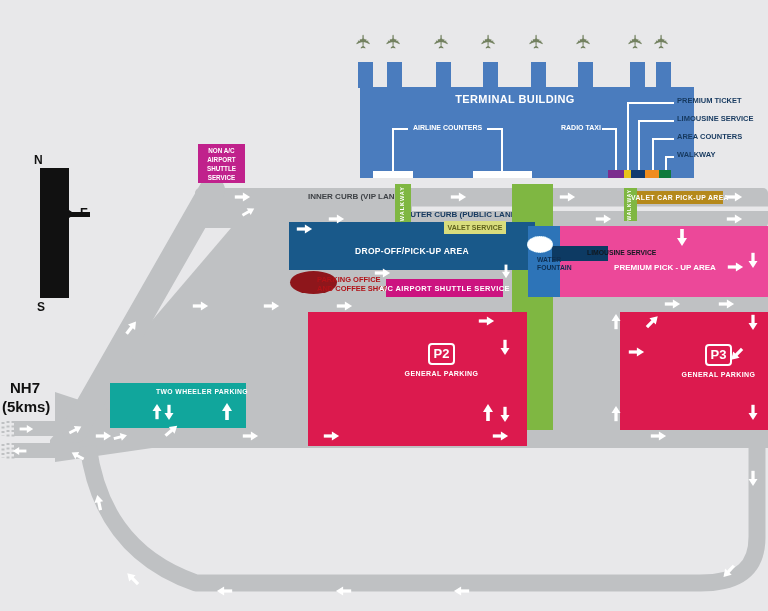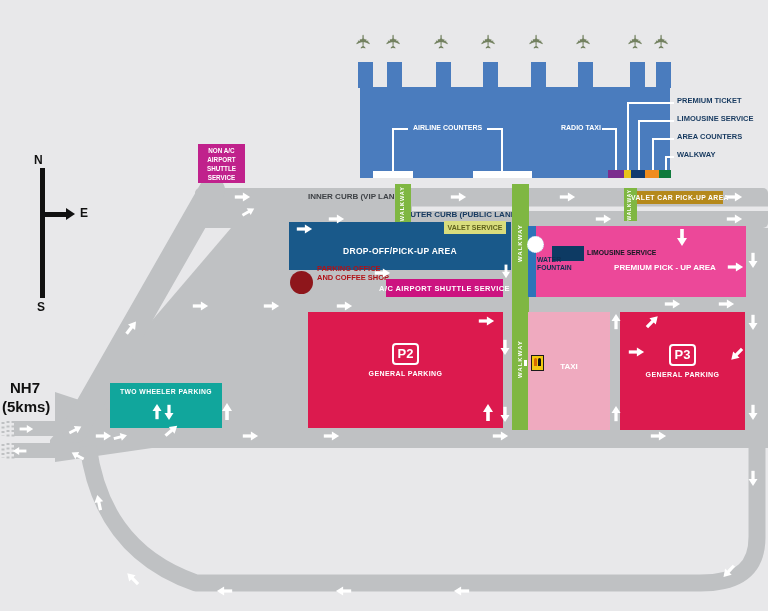--- a/index.html
+++ b/index.html
@@ -1,18 +1,18 @@
 <!DOCTYPE html>
 <html><head>
 <meta charset="utf-8">
 <style>
   html,body{margin:0;padding:0;background:#E8E8EA;}
   .map{position:relative;width:768px;height:611px;background:#E8E8EA;overflow:hidden;
        font-family:"Liberation Sans",sans-serif;-webkit-font-smoothing:antialiased;}
-  .abs{position:absolute;}
+  .abs{position:absolute;padding-left:24px;}
   svg.layer{position:absolute;left:0;top:0;pointer-events:none;}
   .lbl{position:absolute;font-weight:bold;white-space:nowrap;}
   .white{color:#fff;}
   .navy{color:#16395F;}
   .box{position:absolute;display:flex;align-items:center;justify-content:center;text-align:center;}
   .vtext{writing-mode:vertical-rl;transform:rotate(180deg);color:#fff;font-weight:bold;
          letter-spacing:1px;font-size:6px;line-height:1;}
   .badge{display:inline-block;border:2px solid #fff;border-radius:4px;padding:0 4px;
          font-size:13px;font-weight:bold;color:#fff;line-height:1.4;}
   .cap{font-size:7px;font-weight:bold;color:#fff;letter-spacing:.4px;white-space:nowrap;}
@@ -58,20 +58,21 @@
   <div class="pier" style="left:656px;"></div>
   <span class="plane" style="left:356px;">✈</span>
   <span class="plane" style="left:386px;">✈</span>
   <span class="plane" style="left:434px;">✈</span>
   <span class="plane" style="left:481px;">✈</span>
   <span class="plane" style="left:529px;">✈</span>
   <span class="plane" style="left:576px;">✈</span>
   <span class="plane" style="left:628px;">✈</span>
   <span class="plane" style="left:654px;">✈</span>
 
+  <div class="lbl white" style="left:360px;top:93px;width:310px;text-align:center;font-size:11px;letter-spacing:.4px;">TERMINAL BUILDING</div>
 
   <div class="lbl white" style="left:413px;top:124px;font-size:7px;">AIRLINE COUNTERS</div>
   <div class="wline" style="left:393px;top:128px;width:15px;height:1.5px;"></div>
   <div class="wline" style="left:392px;top:128px;width:1.5px;height:43px;"></div>
   <div class="wline" style="left:487px;top:128px;width:15px;height:1.5px;"></div>
   <div class="wline" style="left:501px;top:128px;width:1.5px;height:43px;"></div>
   <div class="wline" style="left:373px;top:171px;width:40px;height:7px;"></div>
   <div class="wline" style="left:473px;top:171px;width:59px;height:7px;"></div>
 
   <div class="lbl white" style="left:561px;top:124px;font-size:7px;">RADIO TAXI</div>
@@ -136,21 +137,21 @@
   </div>
 
   <div class="abs" style="left:289px;top:222px;width:222px;height:48px;background:#19598A;">
     <div class="lbl white" style="left:0;top:24px;width:100%;text-align:center;font-size:8.5px;letter-spacing:.3px;">DROP-OFF/PICK-UP AREA</div>
   </div>
   <div class="box" style="left:444px;top:221px;width:62px;height:13px;background:#D9DD7D;">
     <span style="font-size:7px;font-weight:bold;color:#5F611C;">VALET SERVICE</span>
   </div>
 
   <div class="abs" style="left:290px;top:271px;width:23px;height:23px;border-radius:50%;background:#8E161B;"></div>
-  <div class="lbl" style="left:317px;top:264px;font-size:7.5px;color:#B01217;line-height:9px;">
+  <div class="lbl" style="left:317px;top:275px;font-size:7.5px;color:#B01217;line-height:9px;">
     <span>PARKING OFFICE</span><br>
     <span>AND COFFEE SHOP</span>
   </div>
 
   <div class="box" style="left:386px;top:279px;width:117px;height:18px;background:#CC1380;">
     <span class="cap" style="font-size:7.5px;">A/C AIRPORT SHUTTLE SERVICE</span>
   </div>
 
   <div class="abs" style="left:528px;top:226px;width:218px;height:71px;background:#ec4899;">
     <div class="abs" style="left:0;top:0;width:8px;height:71px;background:#2D74B8;"></div>
@@ -162,35 +163,27 @@
     </div>
     <div class="lbl white" style="left:62px;top:37px;width:150px;text-align:center;font-size:8px;">PREMIUM PICK - UP AREA</div>
   </div>
   <div class="abs" style="left:527px;top:236px;width:17px;height:17px;border-radius:50%;background:#fff;border:1.5px dotted #BEE3F5;box-sizing:border-box;"></div>
 
 
   <div class="abs" style="left:110px;top:383px;width:112px;height:45px;background:#11A69C;">
     <div class="cap abs" style="left:0;top:5px;width:100%;text-align:center;font-size:6.8px;">TWO WHEELER PARKING</div>
   </div>
 
-  <div class="abs" style="left:308px;top:312px;width:195px;height:116px;background:#DC1A4E;">
+  <div class="abs" style="left:308px;top:312px;width:195px;height:134px;background:#DC1A4E;">
     <div class="abs" style="left:0;top:31px;width:100%;text-align:center;">
       <span class="badge">P2</span>
     </div>
     <div class="cap abs" style="left:0;top:58px;width:100%;text-align:center;">GENERAL PARKING</div>
   </div>
 
-  <div class="abs" style="left:528px;top:312px;width:82px;height:118px;background:#EFAABF;">
-    <div class="lbl white" style="left:0;top:50px;width:100%;text-align:center;font-size:8px;">TAXI</div>
-    <div class="abs" style="left:3px;top:43px;width:13px;height:16px;background:#F2C811;border:1.5px solid #1a1a1a;box-sizing:border-box;">
-      <div class="abs" style="left:2px;top:2px;width:3px;height:8px;background:#D96A00;border-radius:2px 2px 0 0;"></div>
-      <div class="abs" style="left:6px;top:2px;width:3px;height:8px;background:#111;border-radius:2px 2px 0 0;"></div>
-    </div>
-    <div class="abs" style="left:-4px;top:48px;width:3px;height:6px;background:#fff;"></div>
-  </div>
 
   <div class="abs" style="left:620px;top:312px;width:125px;height:118px;background:#DC1A4E;">
     <div class="abs" style="left:0;top:32px;width:100%;text-align:center;">
       <span class="badge">P3</span>
     </div>
     <div class="cap abs" style="left:0;top:59px;width:100%;text-align:center;">GENERAL PARKING</div>
   </div>
 
   <svg class="layer" width="768" height="611" viewBox="0 0 768 611">
     <defs>

